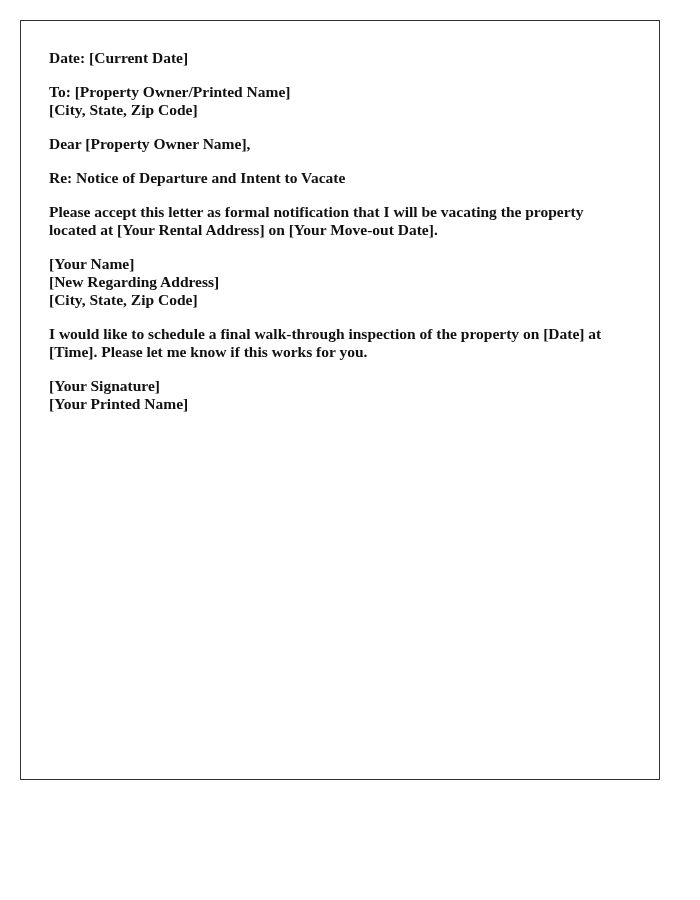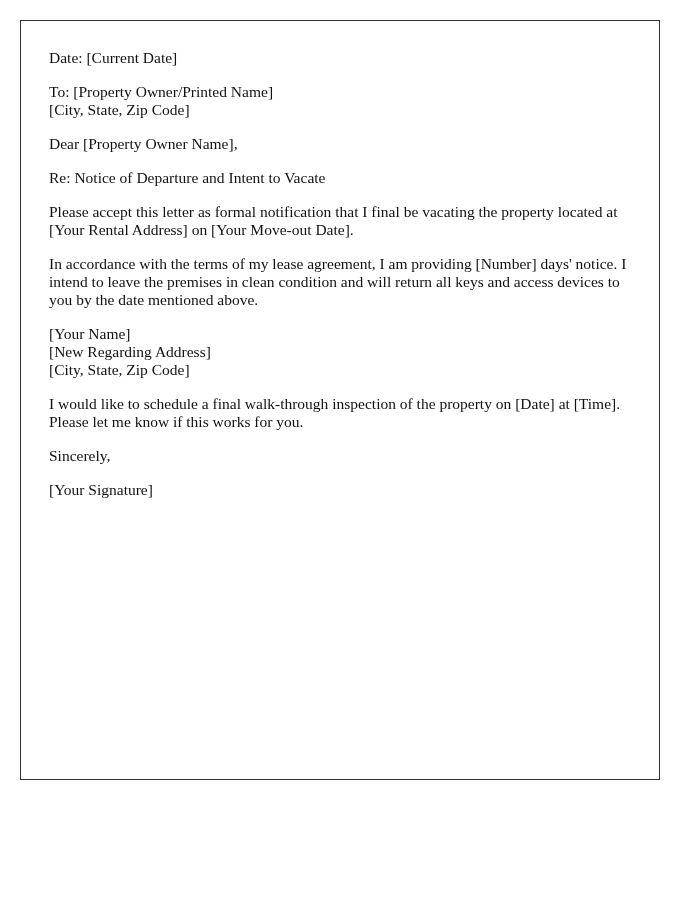--- a/index.html
+++ b/index.html
@@ -25,20 +25,21 @@
       left: 28px;
       top: 28px;
       width: 600px;
       font-family: "Liberation Serif", "DejaVu Serif", serif;
       font-size: 15.5px;
       line-height: 18px;
       color: #111111;
     }
     .para {
       margin: 0 16px 16px 0;
+      font-weight: bold;
     }
     .line {
       display: block;
     }
   </style>
 </head>
 <body>
 
 <div class="page">
   <div class="content">
@@ -47,34 +48,33 @@
 
     <p class="para">
       <span class="line">To: [Property Owner/Printed Name]</span>
       <span class="line">[City, State, Zip Code]</span>
     </p>
 
     <p class="para">Dear [Property Owner Name],</p>
 
     <p class="para">Re: Notice of Departure and Intent to Vacate</p>
 
-    <p class="para">Please accept this letter as formal notification that I final be vacating the property located at [Your Rental Address] on [Your Move-out Date].</p>
+    <p class="para">Please accept this letter as formal notification that I will be vacating the property located at [Your Rental Address] on [Your Move-out Date].</p>
 
-    <p class="para">In accordance with the terms of my lease agreement, I am providing [Number] days' notice. I intend to leave the premises in clean condition and will return all keys and access devices to you by the date mentioned above.</p>
 
 
     <p class="para">
       <span class="line">[Your Name]</span>
       <span class="line">[New Regarding Address]</span>
       <span class="line">[City, State, Zip Code]</span>
     </p>
 
     <p class="para">I would like to schedule a final walk-through inspection of the property on [Date] at [Time]. Please let me know if this works for you.</p>
 
 
-    <p class="para">Sincerely,</p>
 
     <p class="para">
       <span class="line">[Your Signature]</span>
+      <span class="line">[Your Printed Name]</span>
     </p>
 
   </div>
 </div>
 
 </body></html>

